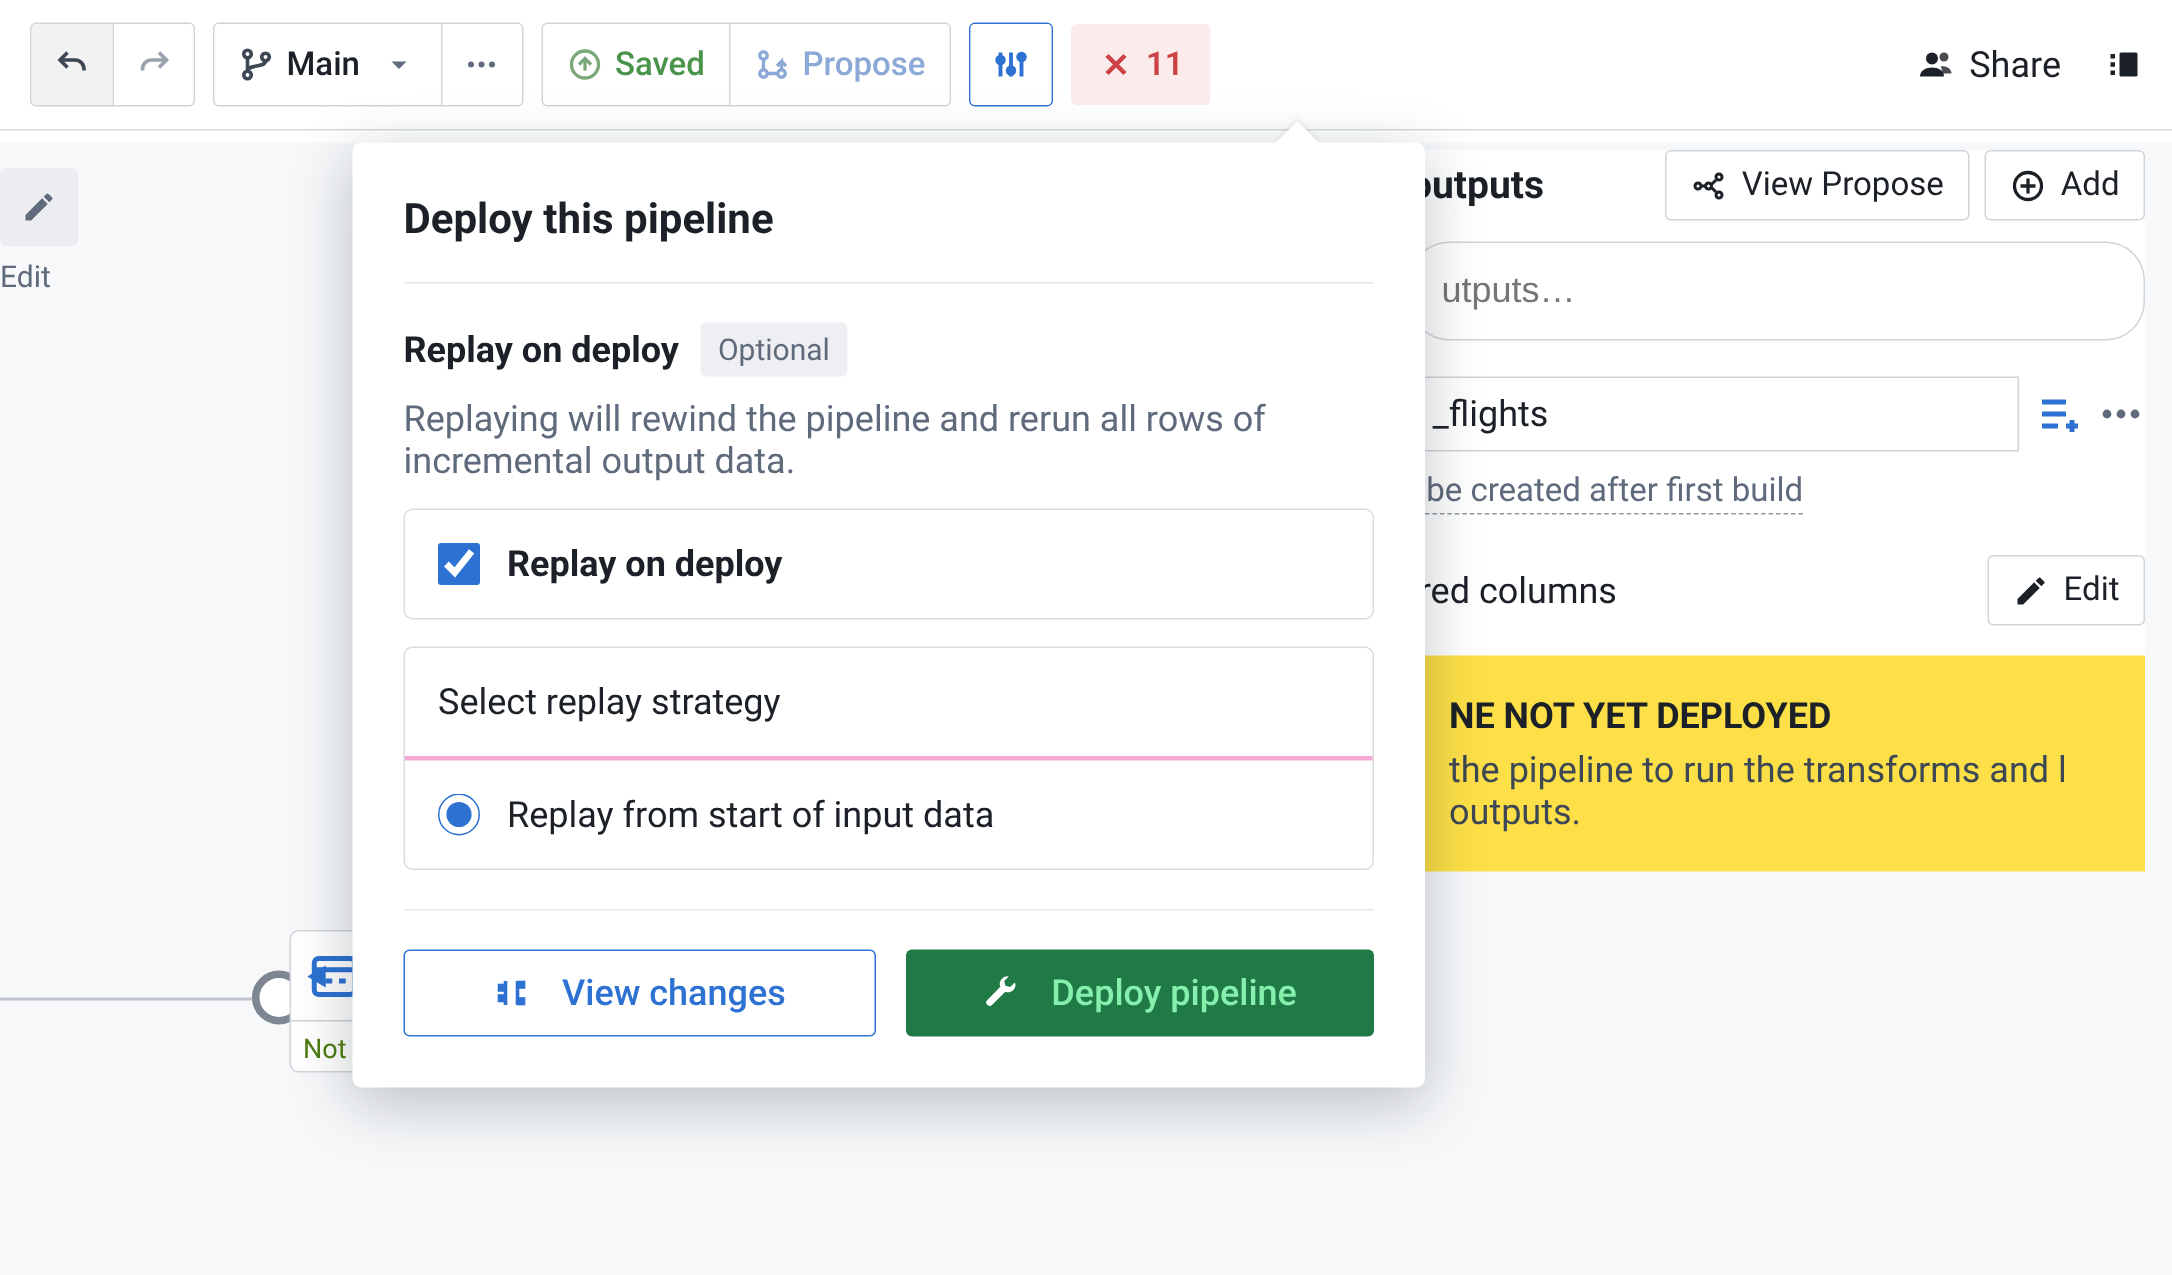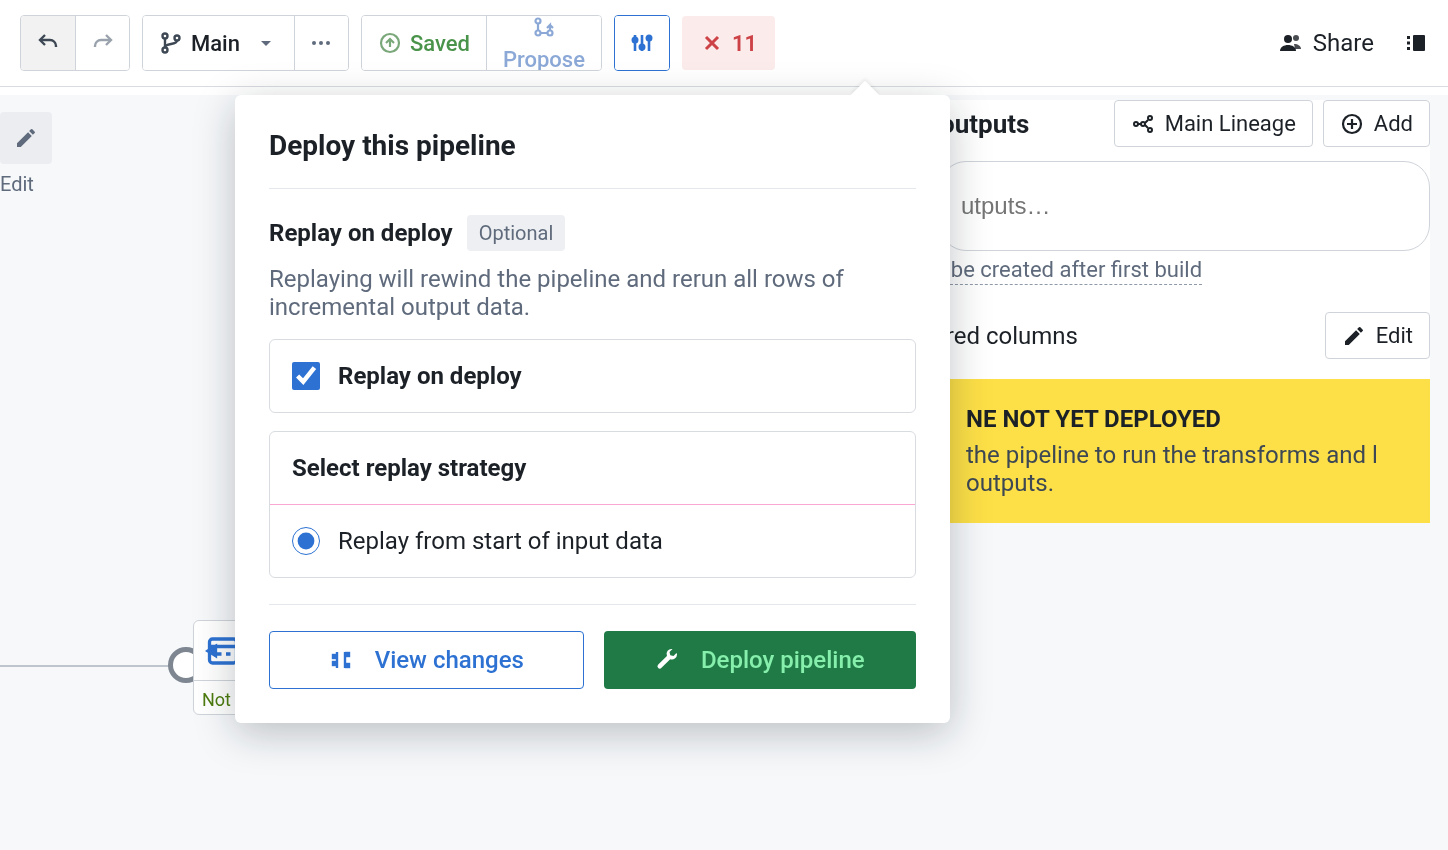--- a/index.html
+++ b/index.html
@@ -21,21 +21,21 @@
   gap: 12px;
   background: #fff;
 }
 .btn-group {
   display: flex;
   border: 1px solid #cfd4da;
   border-radius: 4px;
   overflow: hidden;
   justify-content: center;
 }
-.btn-group > * + * { border-left: 1px solid #cfd4da; flex-direction: column; }
+.btn-group > * + * { border-left: 1px solid #cfd4da; }
 .toolbtn {
   display: inline-flex;
   align-items: center;
   justify-content: center;
   gap: 8px;
   padding: 0 16px;
   height: 54px;
   font-size: 22px;
   font-weight: 500;
   background: #fff;
@@ -74,21 +74,21 @@
 .node-card .top { height:60px; display:flex; align-items:center; justify-content:center; border-bottom:1px solid #cfd4da;}
 .node-card .bot { font-size:18px; color:#4d7c0f; padding:8px;}
 
 
 .right-col {
   position:absolute; right:18px; top:100px; width:490px; background:#fff;
 }
 .right-row { display:flex; align-items:center; gap:10px; margin-bottom:14px;}
 .right-col h3 { font-size:26px; font-weight:700; }
 .obtn { border:1px solid #cfd4da; border-radius:4px; padding:10px 16px; display:inline-flex; align-items:center; gap:10px; font-size:22px; cursor:pointer; background:#fff; }
-.searchbox { width:100%; border:1px solid #cfd4da; border-radius:26px; padding:30px 20px; font-size:24px; color:#5f6b7c;}
+.searchbox { width:100%; border:1px solid #cfd4da; border-radius:26px; padding:18px 20px; font-size:24px; color:#5f6b7c;}
 .output-name { border:1px solid #cfd4da; padding:10px 14px; font-size:24px; flex:1;}
 .link-underline { color:#5f6b7c; font-size:22px; border-bottom:1px dashed #8f99a8; padding-bottom:2px; cursor:pointer;}
 .notice {
   background:#fde047; padding:26px; margin-top:20px;
 }
 .notice h4 { font-size:24px; font-weight:700; margin-bottom:8px;}
 .notice p { font-size:24px; color:#3d4854;}
 
 
 .popover {
@@ -101,21 +101,21 @@
 .popover h2 { font-size:28px; font-weight:700; margin-bottom:16px;}
 .popover p { font-size:24px; color:#5f6b7c; }
 .popover hr { margin:26px 0; border:none; border-top:1px solid #e4e7eb;}
 .section-header { display:flex; align-items:center; gap:14px; margin-bottom:14px;}
 .section-header h3 { font-size:24px; font-weight:700;}
 .tag { background:#edeff2; color:#5f6b7c; border-radius:4px; padding:6px 12px; font-size:20px;}
 .panel {
   border:1px solid #d8dce1; border-radius:6px; margin-top:18px;
 }
 .panel .prow { display:flex; align-items:center; gap:18px; padding:22px; font-size:24px;}
-.panel .prow.head { font-weight:700; border-bottom:1px solid #f9a8d4;}
+.panel .prow.head { font-weight:400; border-bottom:3px solid #f9a8d4;}
 .panel input[type=checkbox] { width:28px; height:28px; accent-color:#2d72d2;}
 .panel input[type=radio] { width:28px; height:28px; accent-color:#2d72d2;}
 .popover-actions { display:flex; gap:20px; margin-top:10px;}
 .popover-actions .act {
   flex:1; display:flex; align-items:center; justify-content:center; gap:22px;
   height:58px; border-radius:4px; font-size:24px; font-weight:500; cursor:pointer;
 }
 .popover-actions .outline { border:1px solid #2d72d2; color:#2d72d2; background:#fff;}
 .popover-actions .primary { background:#1f7a46; color:#86efac;text-align:right;}
 
@@ -288,36 +288,52 @@
       <div class="obtn">
         <span class="ico">
           <svg viewBox="0 0 24 24" fill="none" stroke="#1c2127" stroke-width="2">
               <circle cx="5" cy="12" r="2"></circle>
               <circle cx="19" cy="6" r="2"></circle>
               <circle cx="19" cy="18" r="2"></circle>
               <circle cx="12" cy="12" r="2"></circle>
               <path d="M7 12h3M14 11l3-3M14 13l3 3"></path>
             </svg>
         </span>
-        <span>Main Lineage</span>
+        <span>View Propose</span>
       </div>
       <div class="obtn">
         <span class="ico">
           <svg viewBox="0 0 24 24" fill="none" stroke="#1c2127" stroke-width="2.2">
               <circle cx="12" cy="12" r="9"></circle>
               <path d="M12 7v10M7 12h10"></path>
             </svg>
         </span>
         <span>Add</span>
       </div>
     </div>
   </div>
 
   <input class="searchbox" placeholder="utputs…" style="">
 
+  <div class="right-row" style="margin-top:24px;">
+    <div class="output-name">_flights</div>
+    <span class="ico" style="width:32px;height:32px;">
+      <svg viewBox="0 0 24 24" fill="none" stroke="#2d72d2" stroke-width="2.5">
+          <path d="M4 6h12M4 12h12M4 18h8"></path>
+          <path d="M19 15v6M16 18h6"></path>
+        </svg>
+    </span>
+    <span class="ico" style="width:32px;height:32px;">
+      <svg viewBox="0 0 24 24" fill="#5f6b7c">
+          <circle cx="5" cy="12" r="2.2"></circle>
+          <circle cx="12" cy="12" r="2.2"></circle>
+          <circle cx="19" cy="12" r="2.2"></circle>
+        </svg>
+    </span>
+  </div>
 
   <div style="margin-top:6px;">
     <span class="link-underline">l be created after first build</span>
   </div>
 
   <div class="right-row" style="margin-top:30px; justify-content:space-between;">
     <span style="font-size:24px;">ired columns</span>
     <div class="obtn">
       <span class="ico">
         <svg viewBox="0 0 24 24" fill="#1c2127">

